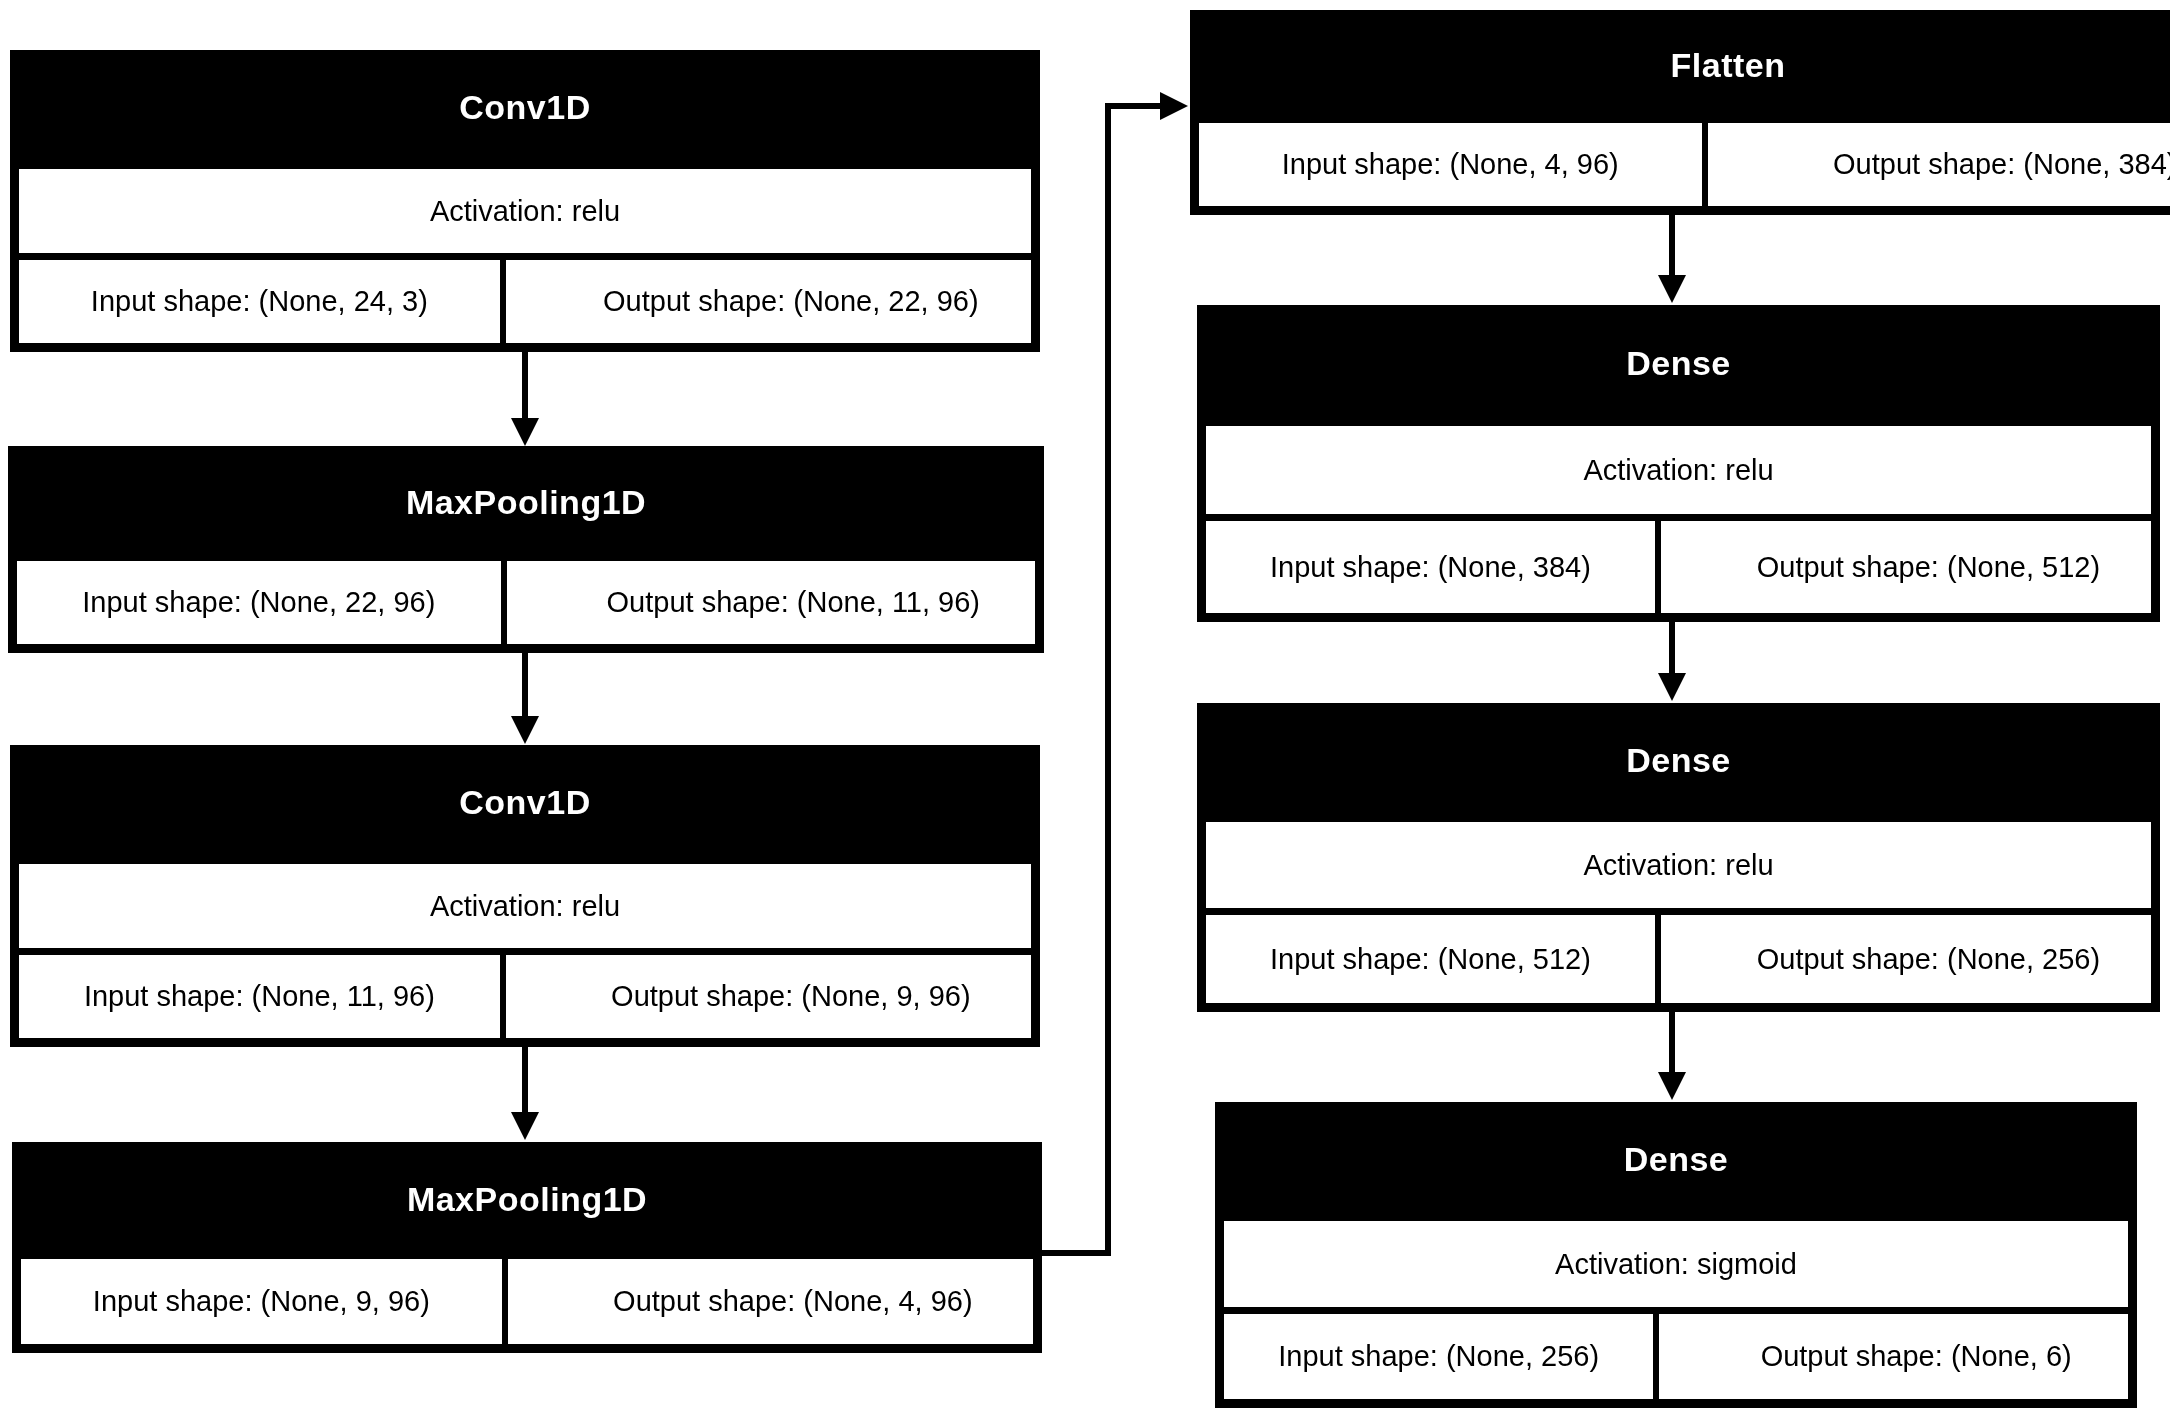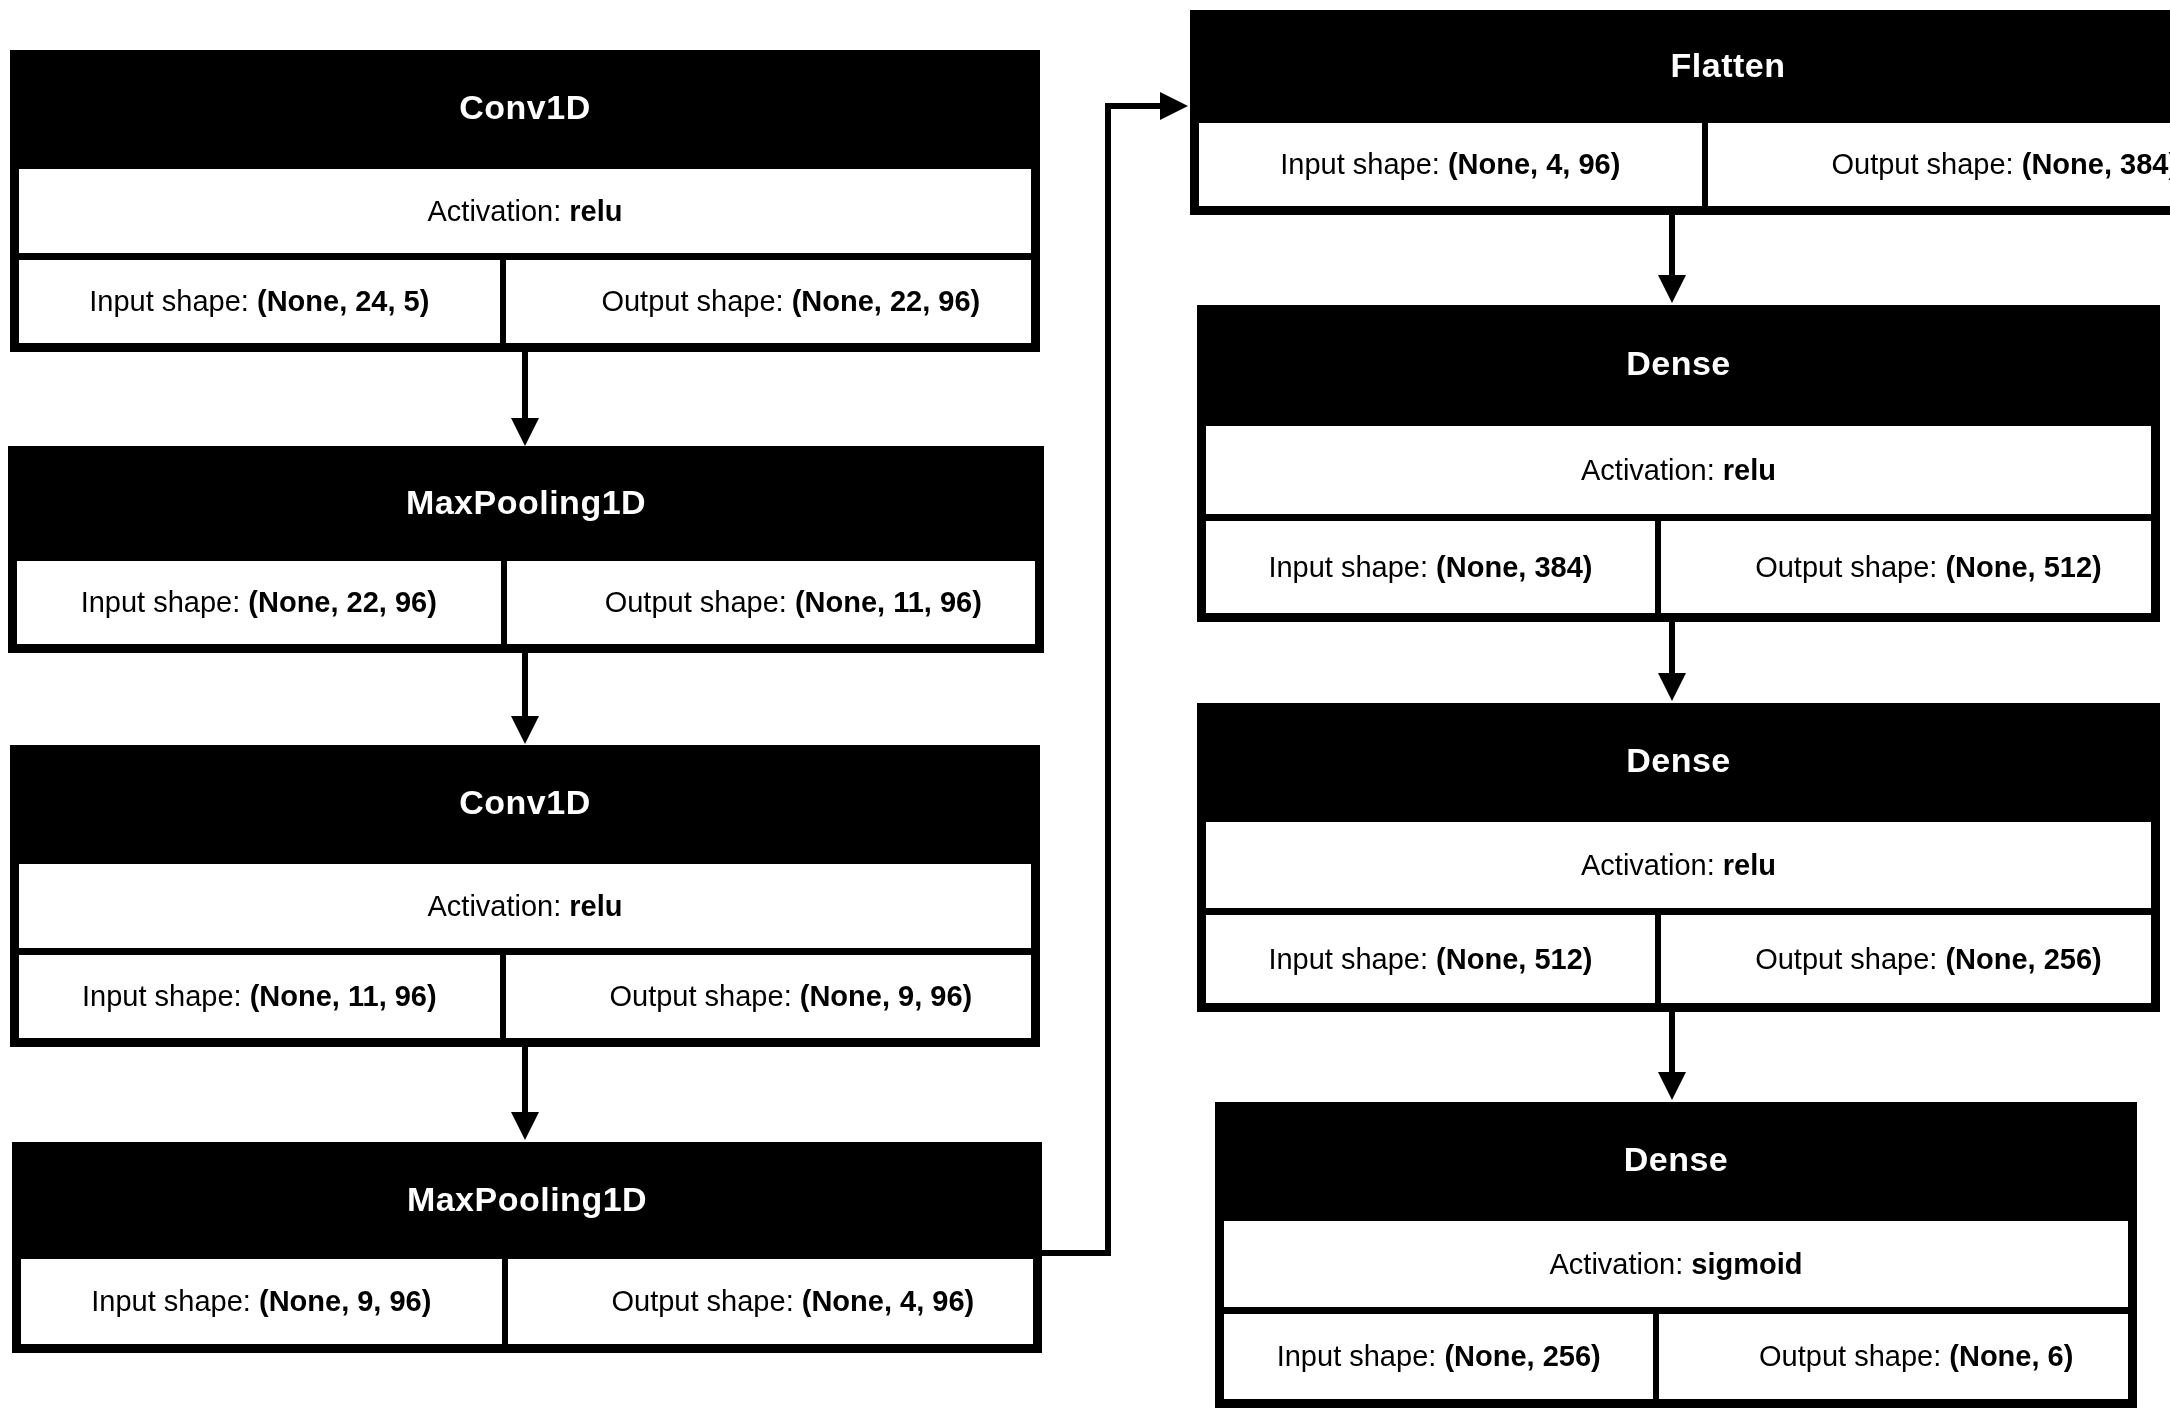--- a/index.html
+++ b/index.html
@@ -55,21 +55,21 @@
     background: #ffffff;
     color: #000000;
     display: flex;
     align-items: center;
     justify-content: center;
     font-size: 29px;
   }
   .io-cell.input  { flex: 0 0 47.5%; }
   .io-cell.output { flex: 1 1 auto; padding-left: 45px; }
   .lbl { font-weight: normal; white-space: pre; }
-  .val { font-weight: bold; white-space: pre; }
+  .val { font-weight: normal; white-space: pre; }
 </style>
 </head>
 <body>
 
 <div class="canvas">
 
   <svg class="connectors" viewBox="0 0 2170 1424">
 
     <g>
       <line x1="525" y1="352" x2="525" y2="420" stroke="#000" stroke-width="6"></line>
@@ -107,21 +107,21 @@
     <div class="layer-header" style="height:106px;">
       <span>Conv1D</span>
     </div>
     <div class="row-white layer-activation" style="height:84px;">
       <span class="lbl">Activation: </span>
         <span class="val">relu</span>
     </div>
     <div class="layer-io">
       <div class="io-cell input">
         <span class="lbl">Input shape: </span>
-          <span class="val">(None, 24, 5)</span>
+          <span class="val">(None, 24, 3)</span>
       </div>
       <div class="io-cell output">
         <span class="lbl">Output shape: </span>
           <span class="val">(None, 22, 96)</span>
       </div>
     </div>
   </div>
 
   <div class="layer-box" style="left:8px; top:446px; width:1036px; height:207px;">
     <div class="layer-header" style="height:104px;">

